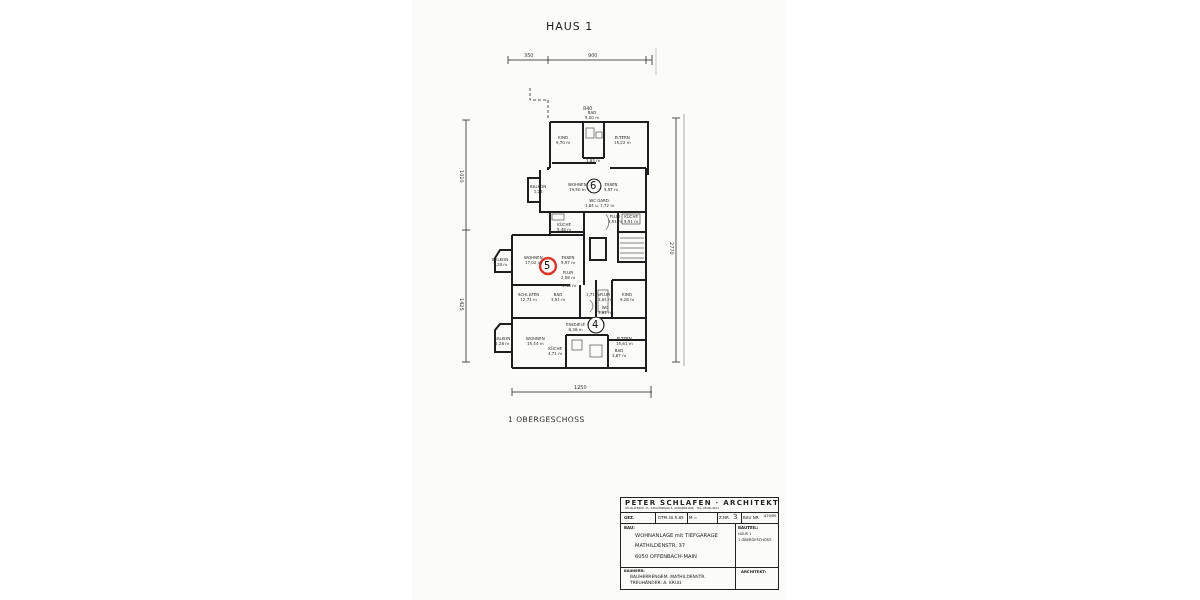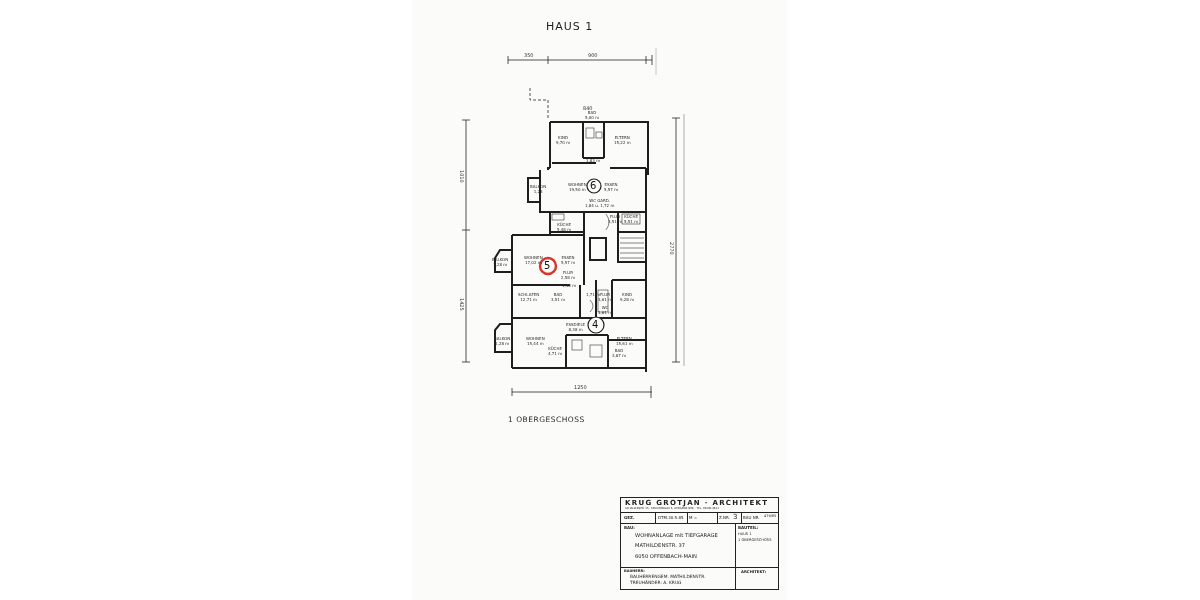--- a/index.html
+++ b/index.html
@@ -165,21 +165,21 @@
 <div class="lbl room" style="left:494px;top:336px;"><span>BALKON</span><br><span>1,28 m</span></div>
 <div class="lbl room" style="left:526px;top:336px;"><span>WOHNEN</span><br><span>15,44 m</span></div>
 <div class="lbl room" style="left:548px;top:346px;"><span>KÜCHE</span><br><span>4,71 m</span></div>
 <div class="lbl room" style="left:616px;top:336px;"><span>ELTERN</span><br><span>15,61 m</span></div>
 <div class="lbl room" style="left:612px;top:348px;"><span>BAD</span><br><span>3,87 m</span></div>
 
 <div class="lbl floor" style="left:508px;top:416px;">1 OBERGESCHOSS</div>
 
 <div class="tb">
   <div class="row" style="top:0;height:15px;">
-    <div class="t" style="left:4px;top:2px;font-size:7px;letter-spacing:1.3px;font-weight:bold;">KRUG GROTJAN · ARCHITEKT</div>
+    <div class="t" style="left:4px;top:2px;font-size:7px;letter-spacing:1.3px;font-weight:bold;">PETER SCHLAFEN · ARCHITEKT</div>
     <div class="t" style="left:4px;top:10px;font-size:2.6px;">SCHALLENSTR. 15 · 6054 RODGAU 6, (WEISKIRCHEN) · TEL. 06106-4611</div>
   </div>
   <div class="row" style="top:15px;height:11px;">
     <div class="t" style="left:3px;top:3px;font-size:4px;font-weight:bold;">GEZ.</div>
     <div style="position:absolute;left:34px;top:0;bottom:0;border-left:1px solid #222;"></div>
     <div class="t" style="left:37px;top:3px;font-size:4px;">DTM.30.5.85</div>
     <div style="position:absolute;left:66px;top:0;bottom:0;border-left:1px solid #222;"></div>
     <div class="t" style="left:68px;top:3px;font-size:4px;">M =</div>
     <div style="position:absolute;left:96px;top:0;bottom:0;border-left:1px solid #222;"></div>
     <div class="t" style="left:98px;top:3px;font-size:4px;">Z.NR.</div>

